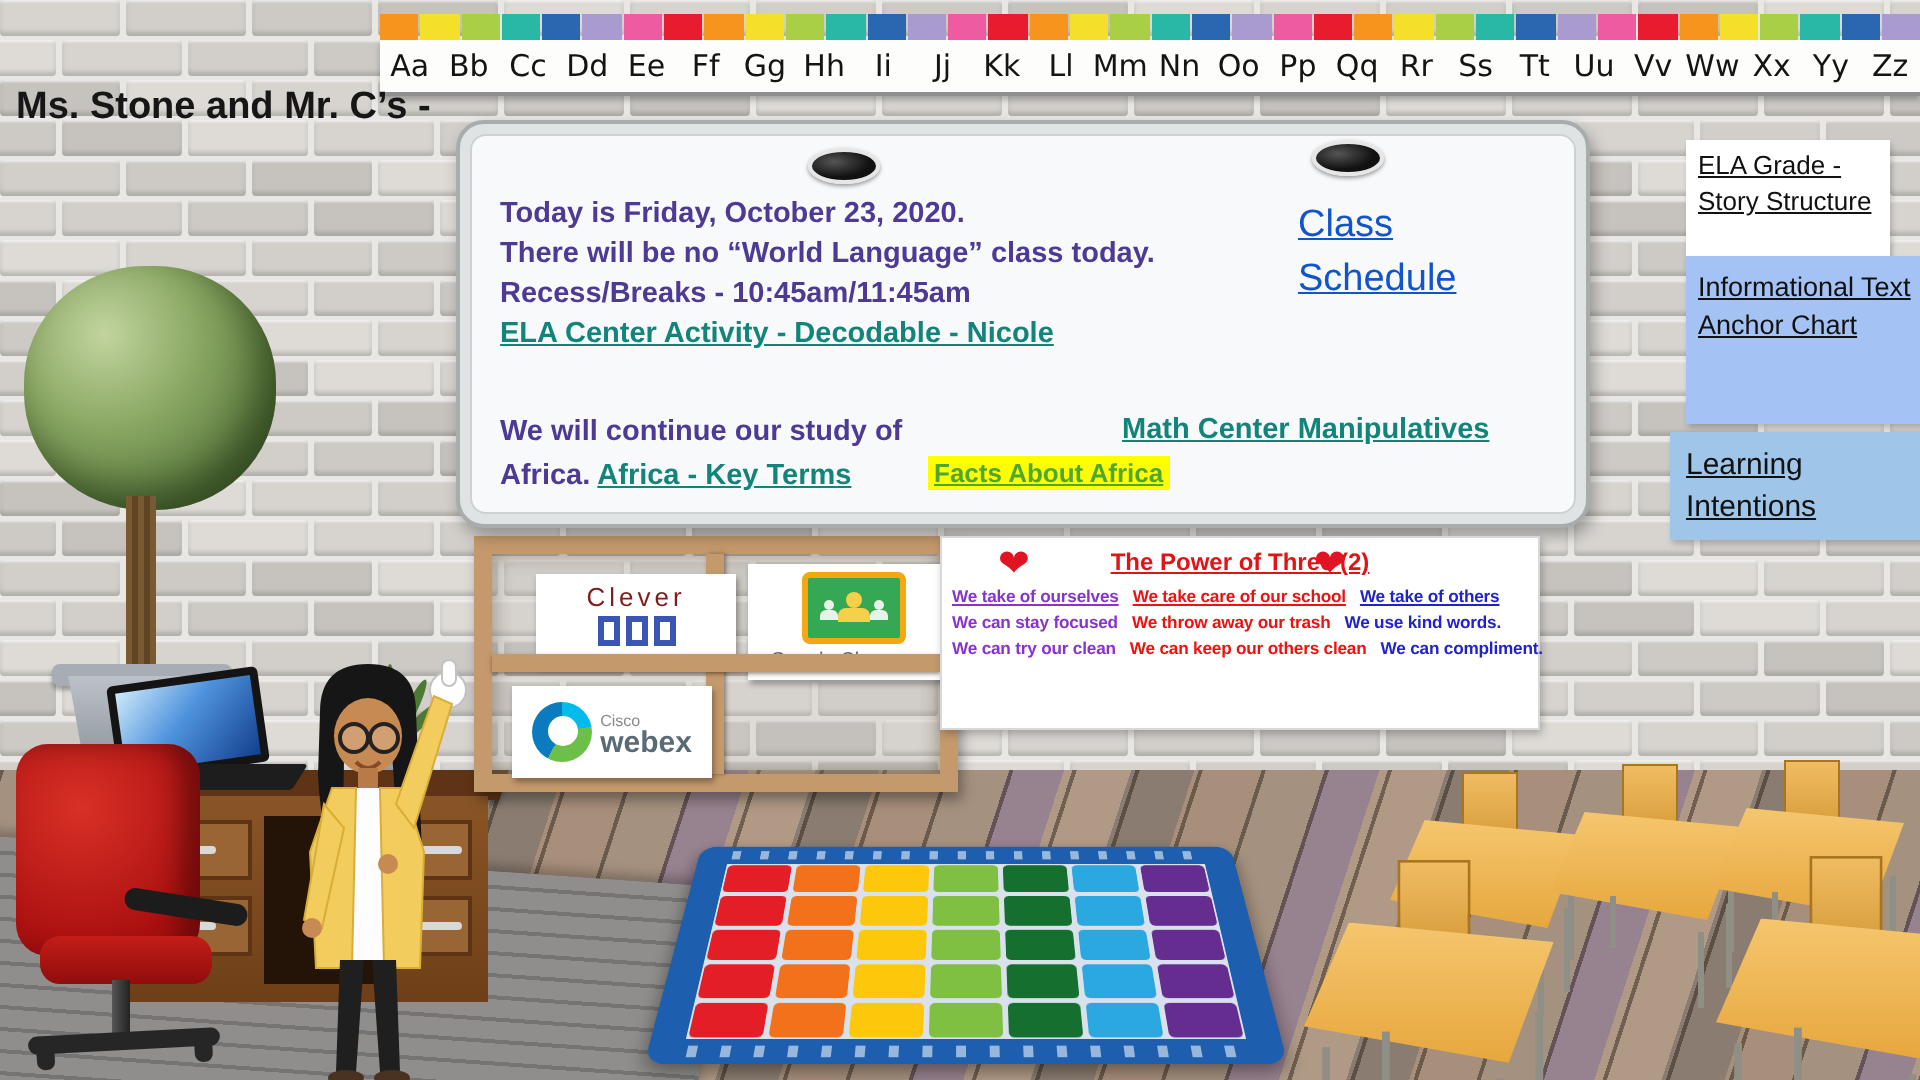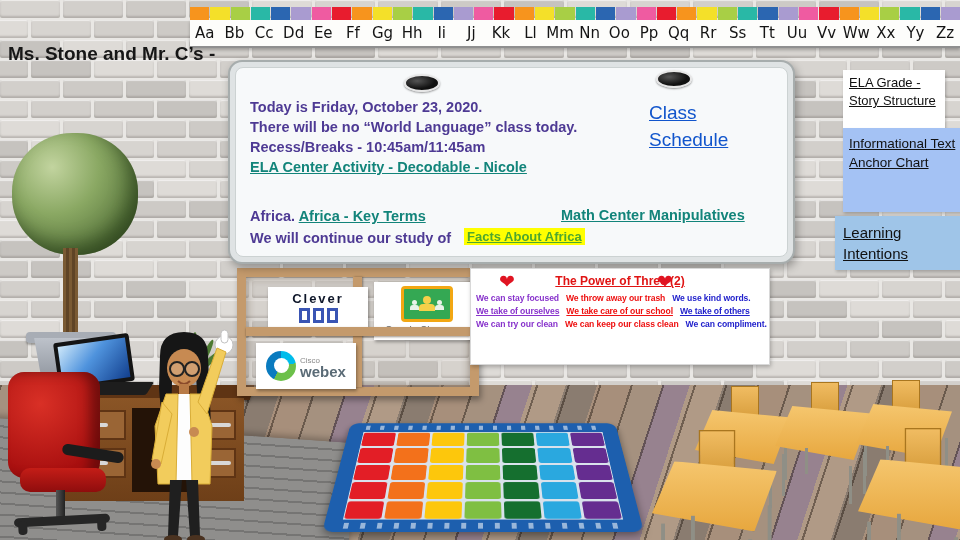--- a/index.html
+++ b/index.html
@@ -56,21 +56,21 @@
   .heart.h1{left:28px;} .heart.h2{left:186px;}
   .prules{margin-top:5px;padding:0 5px;}
   .prow{display:flex;gap:7px;margin-bottom:3px;white-space:nowrap;font-size:8.6px;font-weight:bold;letter-spacing:-0.1px;}
 
   
   .shelf{position:absolute;left:237px;top:268px;width:242px;height:128px;border:9px solid #c49a6c;box-sizing:border-box;background:rgba(190,184,176,.25);box-shadow:inset 0 0 10px rgba(60,40,20,.45), 2px 4px 6px rgba(0,0,0,.35);}
   .shelf:before{content:"";position:absolute;left:50%;top:0;width:9px;height:100%;margin-left:-5px;background:#c49a6c;box-shadow:1px 0 2px rgba(60,40,20,.5);}
   .shelf:after{content:"";position:absolute;left:0;top:50%;width:100%;height:9px;margin-top:-5px;background:#c49a6c;box-shadow:0 1px 2px rgba(60,40,20,.5);}
   .app-card{position:absolute;background:#ffffff;box-shadow:1px 2px 3px rgba(0,0,0,.35);cursor:pointer;}
   .card-clever{left:22px;top:10px;width:100px;height:46px;text-align:center;}
-  .clever-word{font-size:13px;font-weight:bold;color:#0f172a;letter-spacing:2px;margin-top:4px;}
+  .clever-word{font-size:13px;font-weight:normal;color:#7f1d1d;letter-spacing:2px;margin-top:4px;}
   .clever-qr{display:flex;justify-content:center;gap:3px;margin-top:2px;}
   .clever-qr i{display:block;width:11px;height:15px;border:3px solid #3a55b4;box-sizing:border-box;background:#fff;}
   .card-google{left:128px;top:5px;width:105px;height:58px;text-align:center;}
   .gc-badge{width:46px;height:30px;margin:4px auto 0;background:#34a853;border:3px solid #f2a713;border-radius:4px;position:relative;}
   .gc-badge i{position:absolute;left:50%;top:7px;width:8px;height:8px;margin-left:-4px;border-radius:50%;background:#f6d049;}
   .gc-badge i:after{content:"";position:absolute;left:-4px;top:8px;width:16px;height:7px;border-radius:4px 4px 0 0;background:#f6d049;}
   .gc-badge u{position:absolute;top:11px;width:5px;height:5px;border-radius:50%;background:#e8f2e9;}
   .gc-badge u:after{content:"";position:absolute;left:-2px;top:5px;width:9px;height:5px;border-radius:3px 3px 0 0;background:#e8f2e9;}
   .gc-badge u.gl{left:8px;} .gc-badge u.gr{right:8px;}
   .gc-label{font-size:10px;color:#6b6b6b;margin-top:3px;}
@@ -718,50 +718,50 @@
       <div class="magnet" style="left:420px;top:2px;"></div>
       <div class="b-lines">
         <div>Today is Friday, October 23, 2020.</div>
         <div>There will be no “World Language” class today.</div>
         <div>Recess/Breaks - 10:45am/11:45am</div>
       </div>
       <div class="b-ela">
         <div class="b-link">ELA Center Activity - Decodable - Nicole</div>
       </div>
       <div class="b-study">
+        <div>We will continue our study of</div>
         <div>
           <span>Africa.</span>
           <span class="b-link">Africa - Key Terms</span>
         </div>
-        <div>We will continue our study of</div>
       </div>
       <div class="b-math b-link">Math Center Manipulatives</div>
       <div class="b-facts">Facts About Africa</div>
       <div class="b-sched">Class Schedule</div>
     </div>
   </div>
 
   <div class="poster">
     <span class="heart h1">❤</span>
     <span class="heart h2">❤</span>
     <div class="poster-title">The Power of Three (2)</div>
     <div class="prules">
         <div class="prow">
+          <span style="color: rgb(136, 51, 204); text-decoration: underline;">We take of ourselves</span>
+          <span style="color: rgb(238, 17, 17); text-decoration: underline;">We take care of our school</span>
+          <span style="color: rgb(34, 34, 204); text-decoration: underline;">We take of others</span>
+        </div>
+        <div class="prow">
           <span style="color: rgb(136, 51, 204);">We can stay focused</span>
           <span style="color: rgb(238, 17, 17);">We throw away our trash</span>
           <span style="color: rgb(34, 34, 204);">We use kind words.</span>
         </div>
         <div class="prow">
-          <span style="color: rgb(136, 51, 204); text-decoration: underline;">We take of ourselves</span>
-          <span style="color: rgb(238, 17, 17); text-decoration: underline;">We take care of our school</span>
-          <span style="color: rgb(34, 34, 204); text-decoration: underline;">We take of others</span>
-        </div>
-        <div class="prow">
           <span style="color: rgb(136, 51, 204);">We can try our clean</span>
-          <span style="color: rgb(238, 17, 17);">We can keep our class clean</span>
+          <span style="color: rgb(238, 17, 17);">We can keep our others clean</span>
           <span style="color: rgb(34, 34, 204);">We can compliment.</span>
         </div>
       </div>
   </div>
 
   <div class="side-box b1">ELA Grade - Story Structure</div>
   <div class="side-box b2">Informational Text Anchor Chart</div>
   <div class="side-box b3">Learning Intentions</div>
 
 </div>

